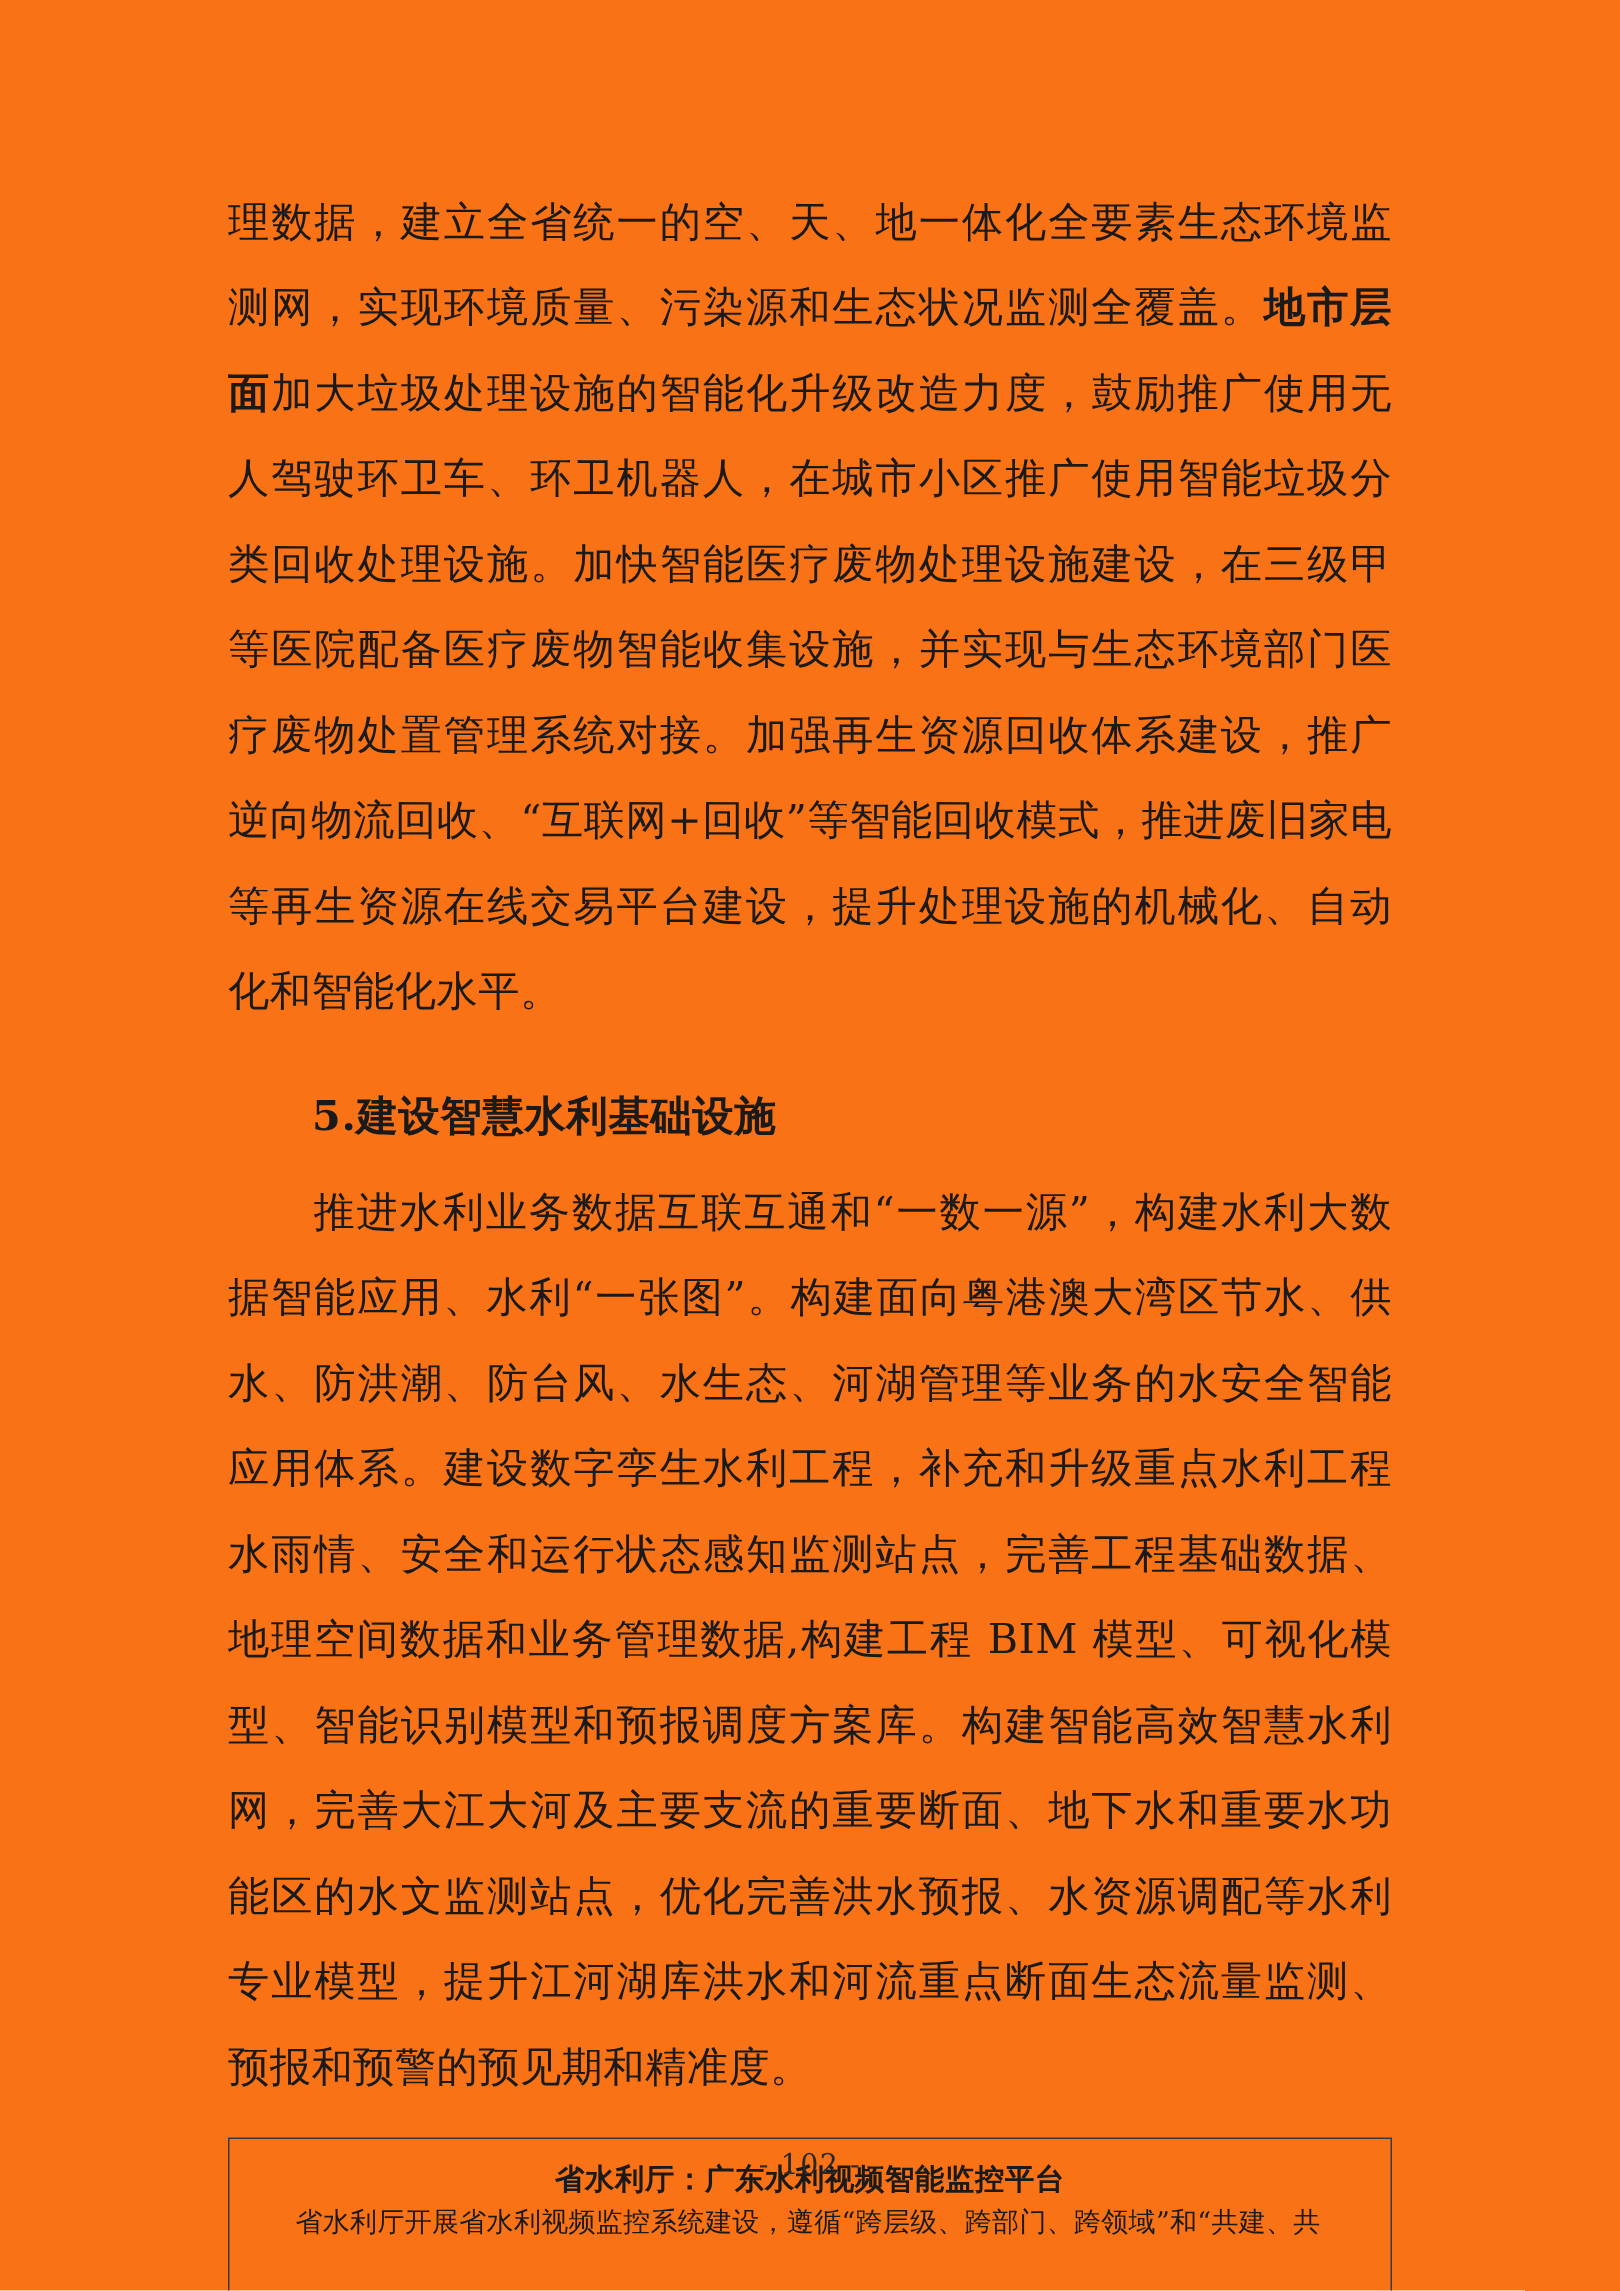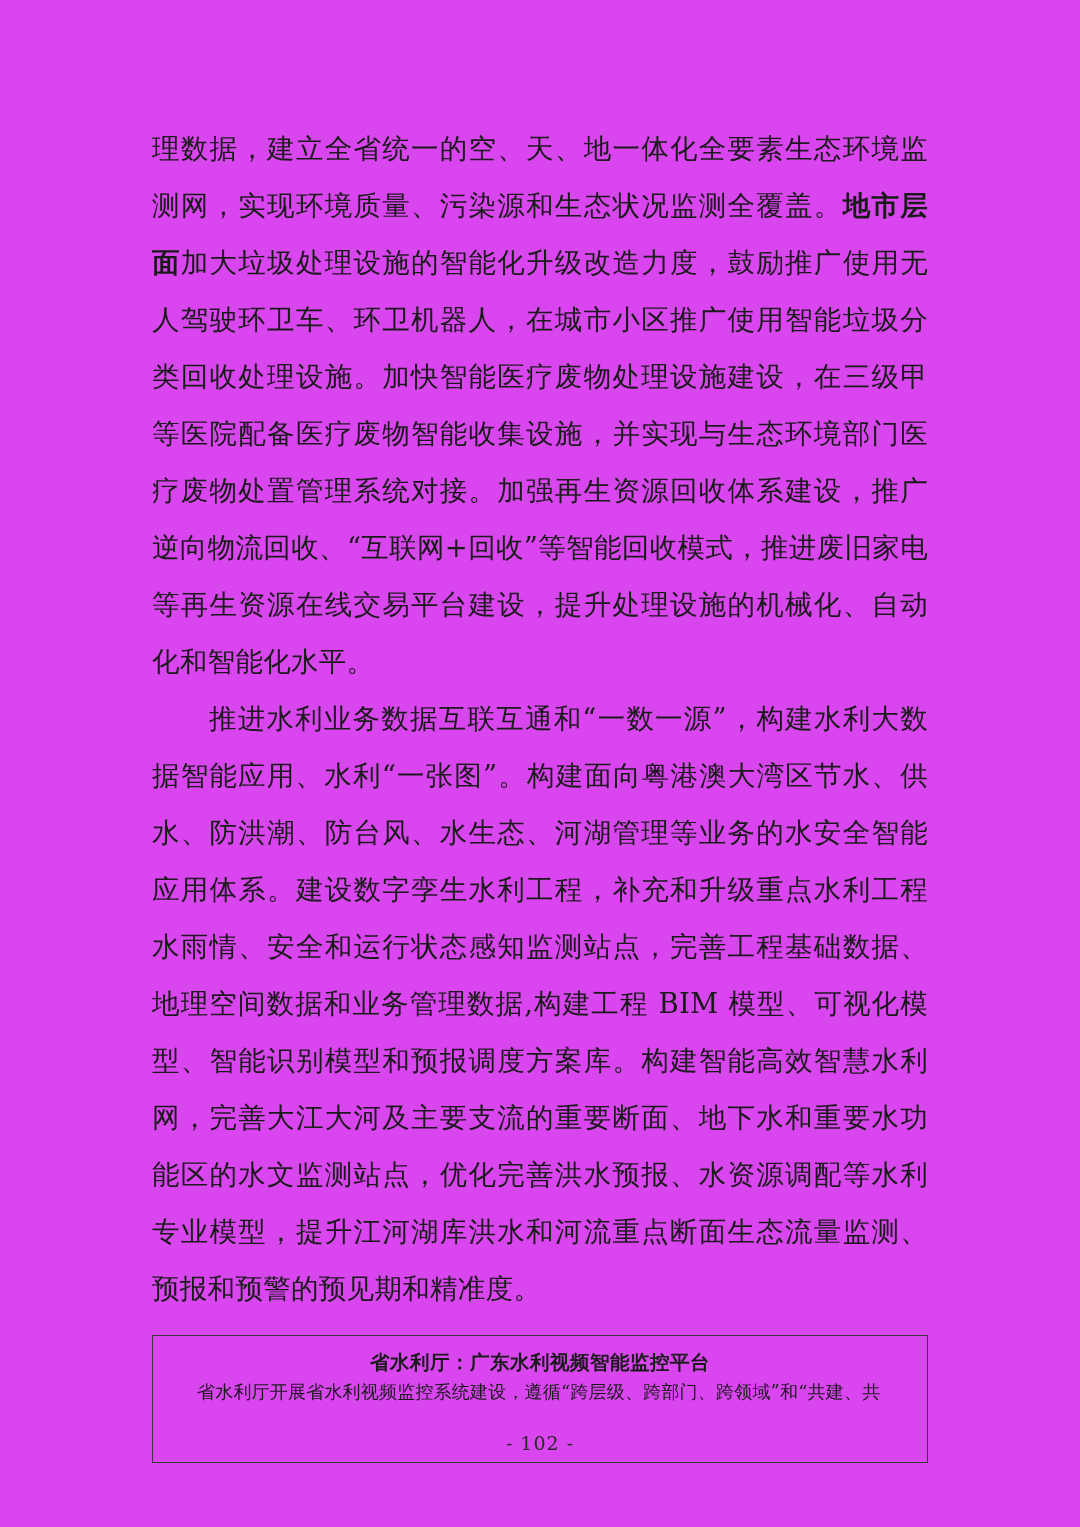--- a/index.html
+++ b/index.html
@@ -13,21 +13,21 @@
     position: relative;
     font-family: "DejaVu Serif", serif;
     color: #1a1a1a;
     overflow: hidden;
   }
   .page {
     position: absolute;
     left: 0; top: 0;
     width: 1080px;
     height: 1527px;
-    background: #d946ef;
+    background: #f97316;
   }
   .content {
     position: absolute;
     left: 152px;
     top: 120px;
     width: 776px;
   }
   p.body-text {
     margin: 0 0 0 0;
     font-size: 27.5px;
@@ -93,20 +93,21 @@
   }
 </style>
 </head>
 <body>
 
 <div class="page">
   <div class="content">
 
     <p class="body-text"><span>理数据，建立全省统一的空、天、地一体化全要素生态环境监测网，实现环境质量、污染源和生态状况监测全覆盖。</span><span class="bold-inline">地市层面</span><span>加大垃圾处理设施的智能化升级改造力度，鼓励推广使用无人驾驶环卫车、环卫机器人，在城市小区推广使用智能垃圾分类回收处理设施。加快智能医疗废物处理设施建设，在三级甲等医院配备医疗废物智能收集设施，并实现与生态环境部门医疗废物处置管理系统对接。加强再生资源回收体系建设，推广逆向物流回收、“互联网+回收”等智能回收模式，推进废旧家电等再生资源在线交易平台建设，提升处理设施的机械化、自动化和智能化水平。</span></p>
 
+    <h2 class="section-heading">5.建设智慧水利基础设施</h2>
 
     <p class="body-text"><span class="indent"></span><span>推进水利业务数据互联互通和“一数一源”，构建水利大数据智能应用、水利“一张图”。构建面向粤港澳大湾区节水、供水、防洪潮、防台风、水生态、河湖管理等业务的水安全智能应用体系。建设数字孪生水利工程，补充和升级重点水利工程水雨情、安全和运行状态感知监测站点，完善工程基础数据、地理空间数据和业务管理数据,构建工程 BIM 模型、可视化模型、智能识别模型和预报调度方案库。构建智能高效智慧水利网，完善大江大河及主要支流的重要断面、地下水和重要水功能区的水文监测站点，优化完善洪水预报、水资源调配等水利专业模型，提升江河湖库洪水和河流重点断面生态流量监测、预报和预警的预见期和精准度。</span></p>
 
     <div class="box">
       <div class="box-title">省水利厅：广东水利视频智能监控平台</div>
       <div class="box-para">省水利厅开展省水利视频监控系统建设，遵循“跨层级、跨部门、跨领域”和“共建、共</div>
     </div>
 
   </div>
 

